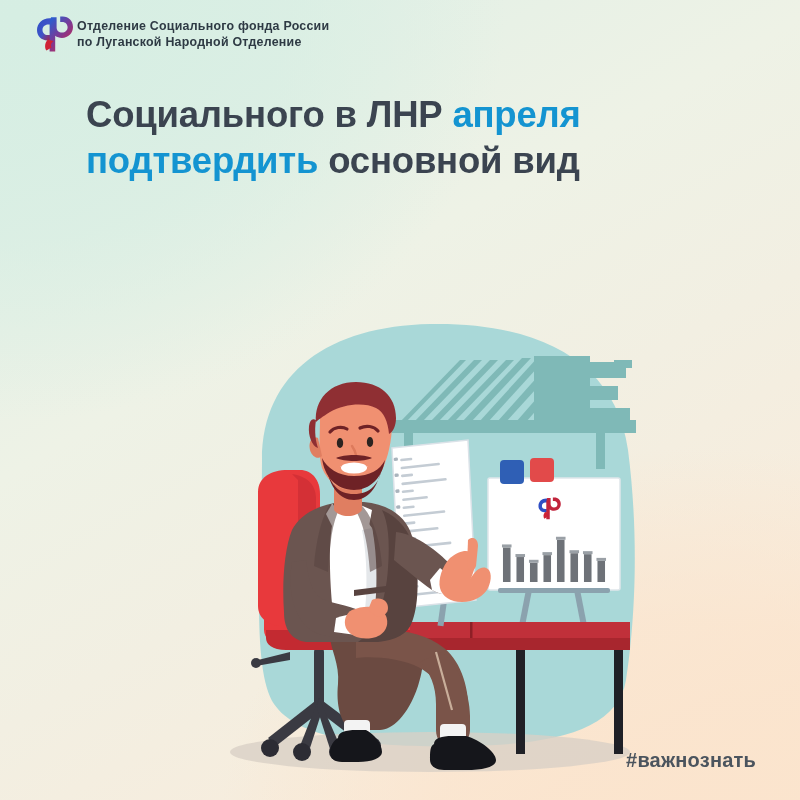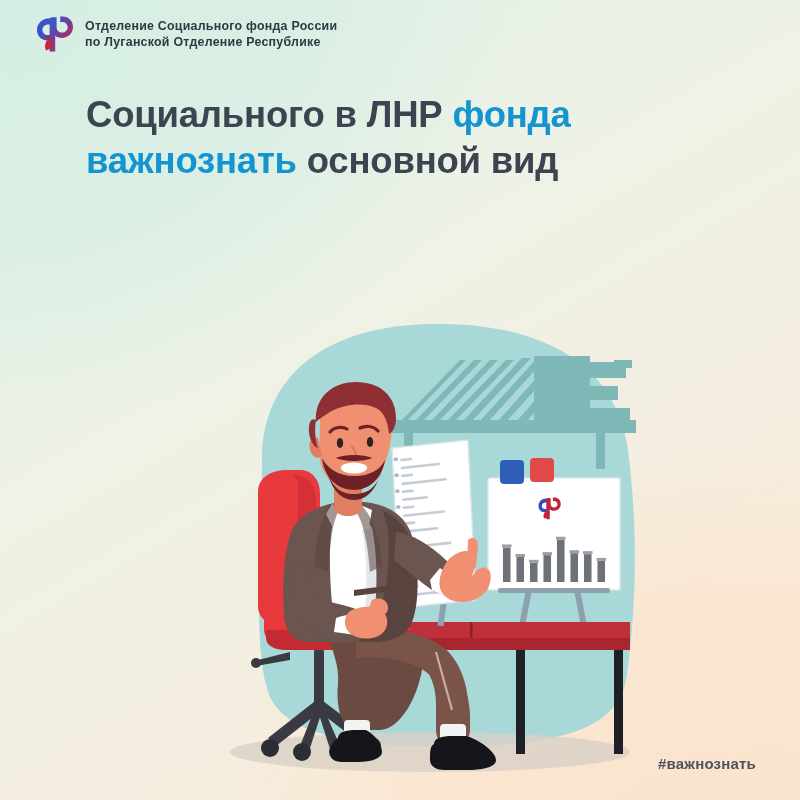--- a/index.html
+++ b/index.html
@@ -25,21 +25,21 @@
       linear-gradient(150deg, #dcefe6 0%, #eef2e6 38%, #f2efe2 58%, #f8ecdc 82%, #fbe5cf 100%);
   }
 
   
   #header {
     position: absolute;
     top: 14px;
     left: 33px;
     display: flex;
     align-items: center;
-    gap: 8px;
+    gap: 0;
   }
   #logo-mark { width: 44px; height: 40px; display: block; flex: 0 0 auto; }
   #org-lines {
     display: flex;
     flex-direction: column;
     justify-content: center;
     line-height: 1.32;
   }
   .org-line {
     font-size: 12.4px;
@@ -74,21 +74,21 @@
     width: 800px;
     height: 500px;
   }
   #illustration svg { display: block; width: 800px; height: 500px; }
 
   
   #hashtag {
     position: absolute;
     right: 44px;
     bottom: 28px;
-    font-size: 15px;
+    font-size: 20px;
     font-weight: bold;
     color: #4b545e;
     letter-spacing: 0.2px;
   }
 </style>
 </head>
 <body>
 
 <div id="poster">
 
@@ -107,27 +107,27 @@
             <stop offset="100%" stop-color="#d9253f"></stop>
           </linearGradient>
         </defs>
         <path d="M16.5 4.2 C9.2 4.2 4.0 9.4 4.0 16.0 C4.0 22.0 8.4 26.4 14.4 26.4 L17.6 26.4 L17.6 21.0 L14.7 21.0 C11.6 21.0 9.5 18.9 9.5 16.0 C9.5 12.9 11.9 10.6 15.2 10.6 L18.4 10.6 L18.4 4.2 Z" fill="url(#lg1)"></path>
         <path d="M22.0 3.3 L27.6 3.3 L27.6 13.4 C27.6 16.4 29.9 18.6 33.0 18.6 C36.2 18.6 38.6 16.3 38.6 13.2 C38.6 10.1 36.3 7.9 33.3 7.9 L31.2 7.9 L31.2 2.6 L33.8 2.6 C39.6 2.6 44.0 7.0 44.0 13.0 C44.0 19.3 39.2 23.9 32.9 23.9 C30.3 23.9 28.0 23.1 26.2 21.7 L26.2 37.4 L20.6 37.4 L20.6 9.0 Z" fill="url(#lg2)" transform="translate(-4,0)"></path>
         <path d="M14.6 25.8 C13.0 27.7 12.1 29.9 12.1 32.2 C12.1 33.9 12.6 35.4 13.5 36.6 L18.6 33.4 C18.2 32.8 18.0 32.1 18.0 31.3 C18.0 29.6 19.0 28.1 20.7 27.0 Z" fill="#cf2234"></path>
       </svg>
     </span>
     <div id="org-lines">
       <span class="org-line">Отделение Социального фонда России</span>
-      <span class="org-line">по Луганской Отделение Республике</span>
+      <span class="org-line">по Луганской Народной Отделение</span>
     </div>
   </div>
 
   <div id="headline">
-    <div class="hl-line"><span>Социального в ЛНР </span><span class="hl-accent">фонда</span></div>
-    <div class="hl-line"><span class="hl-accent">важнознать</span><span> основной вид</span></div>
+    <div class="hl-line"><span>Социального в ЛНР </span><span class="hl-accent">апреля</span></div>
+    <div class="hl-line"><span class="hl-accent">подтвердить</span><span> основной вид</span></div>
   </div>
 
   <div id="illustration">
     <svg viewBox="0 0 800 500" aria-hidden="true">
 
       <path d="M262 160 C262 72 330 26 430 24 C540 22 616 62 628 150 C640 242 634 330 626 380 C618 428 560 444 470 446 C380 448 300 442 274 404 C250 368 262 248 262 160 Z" fill="#a9d8d8"></path>
 
       <g fill="#7fb9b7">
         <path d="M400 122 L460 60 L466 60 L406 122 Z"></path>
         <path d="M414 122 L474 60 L482 60 L422 122 Z"></path>

